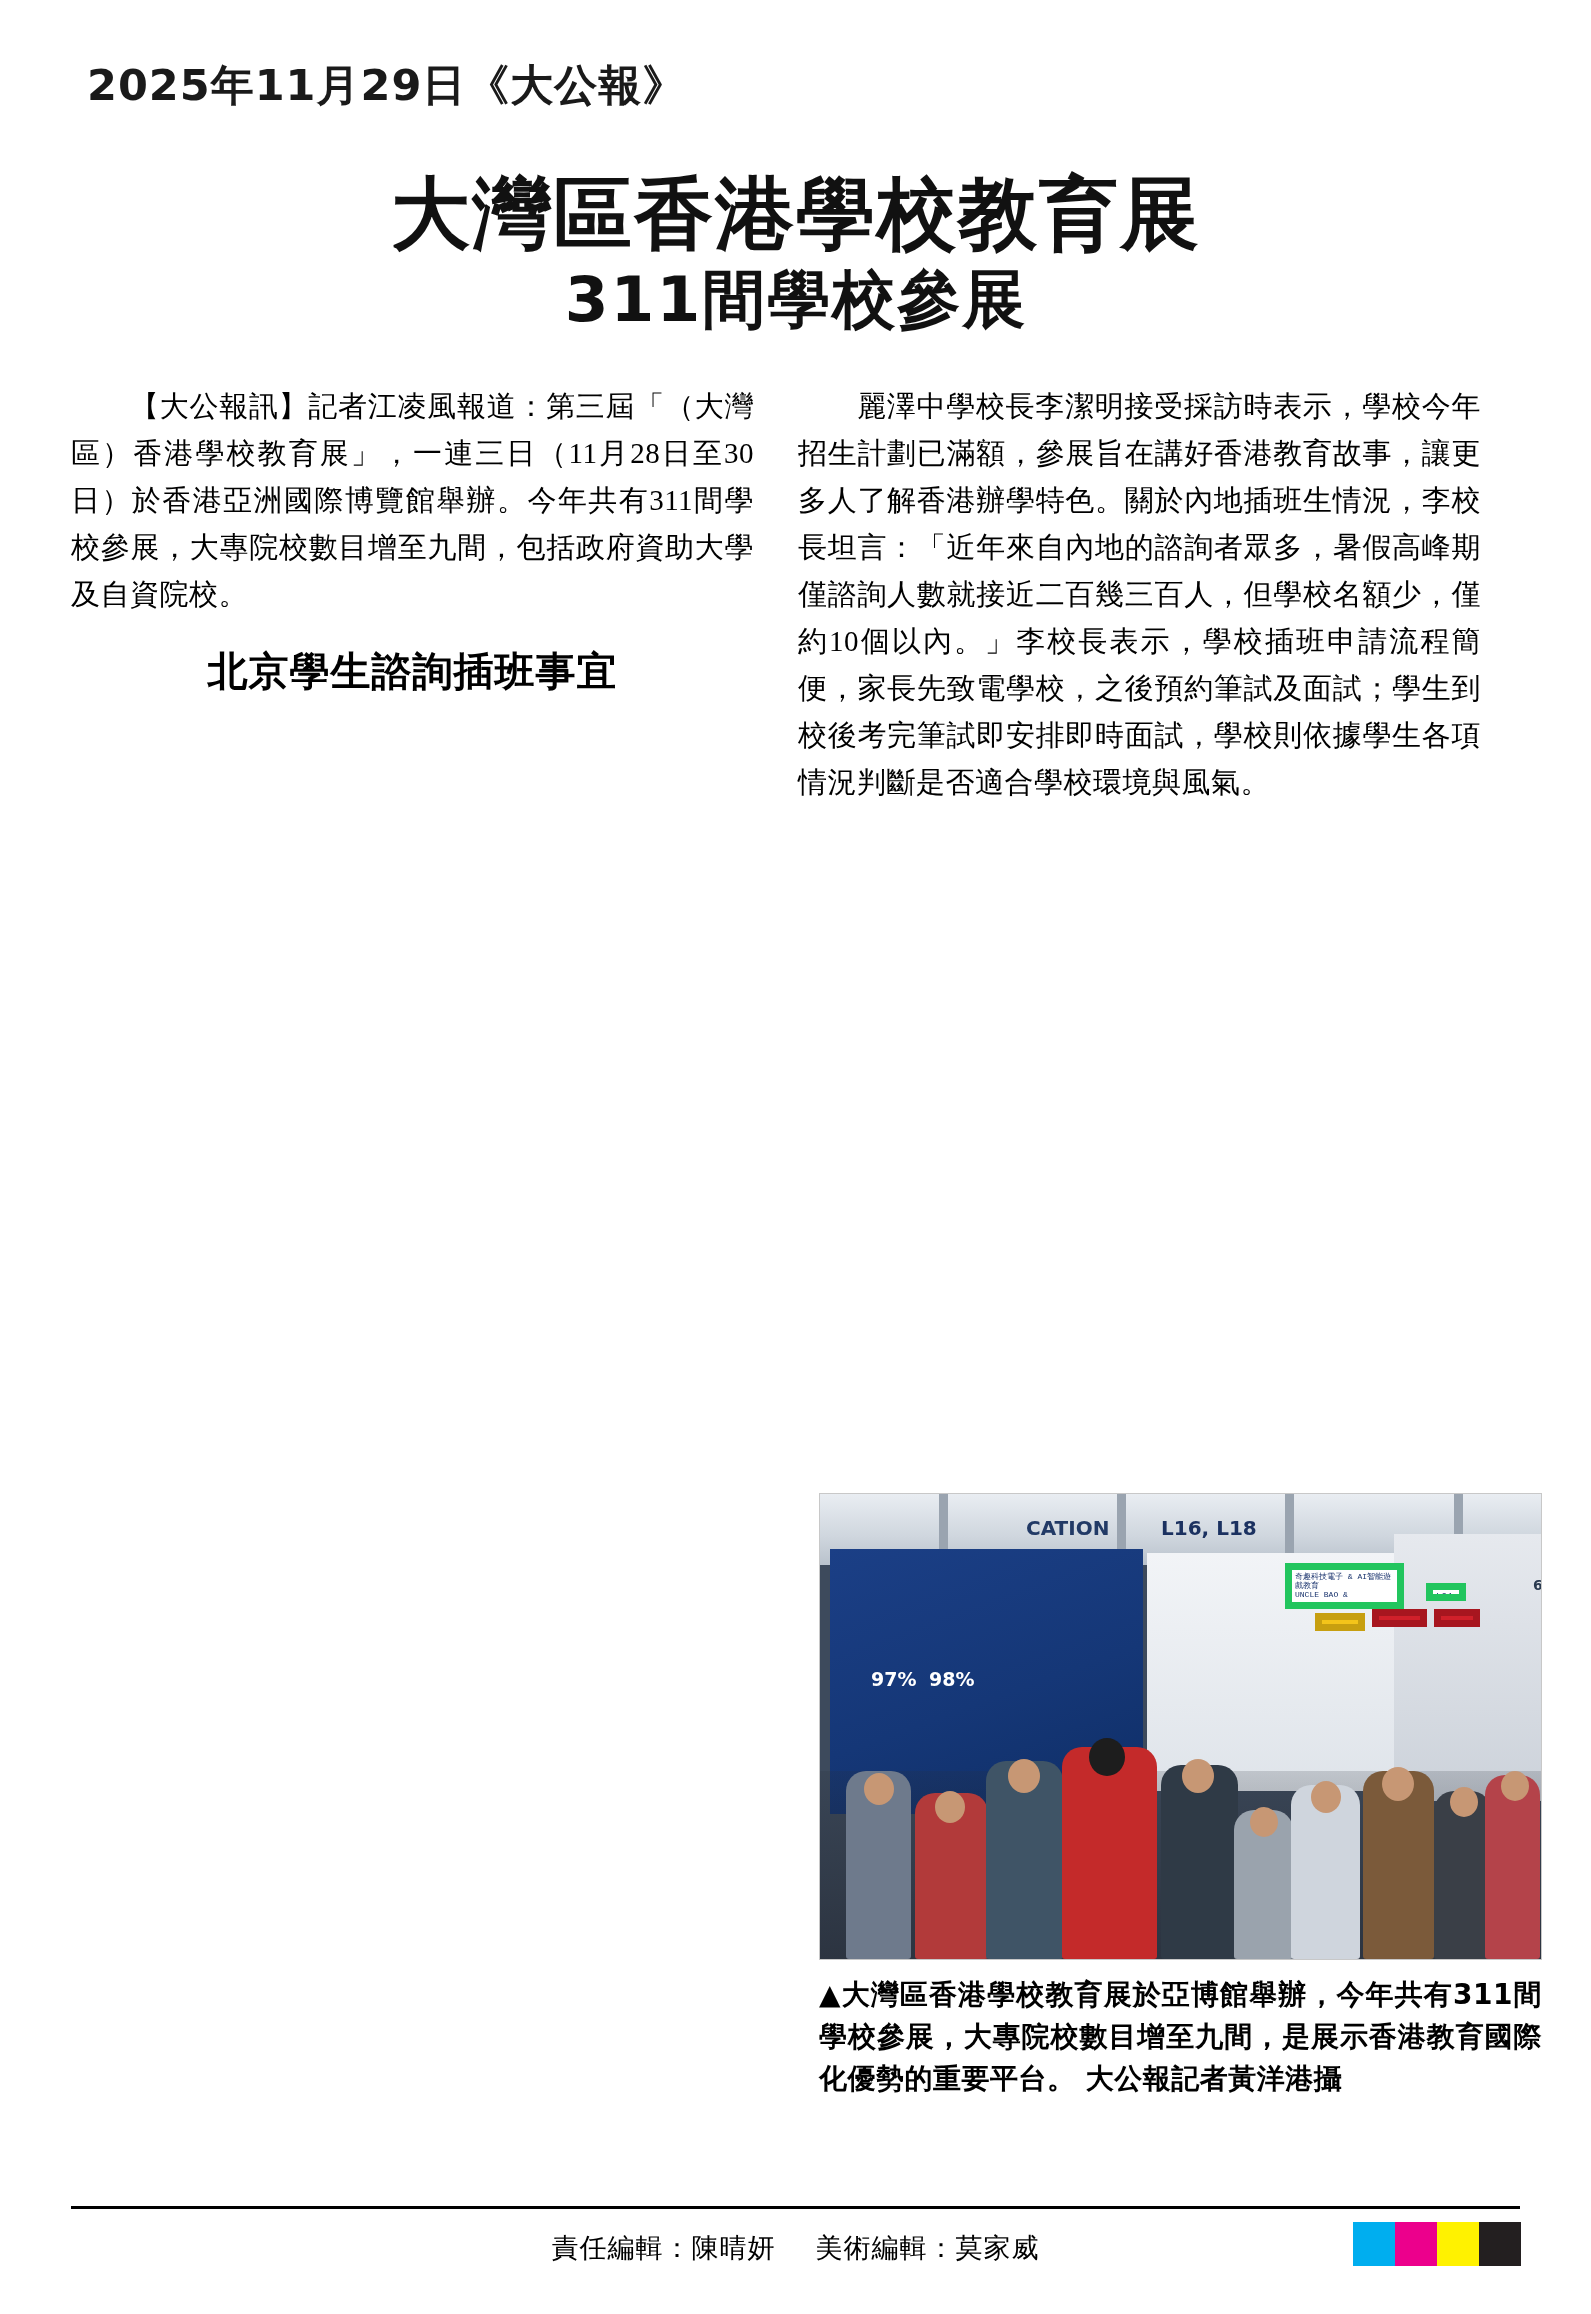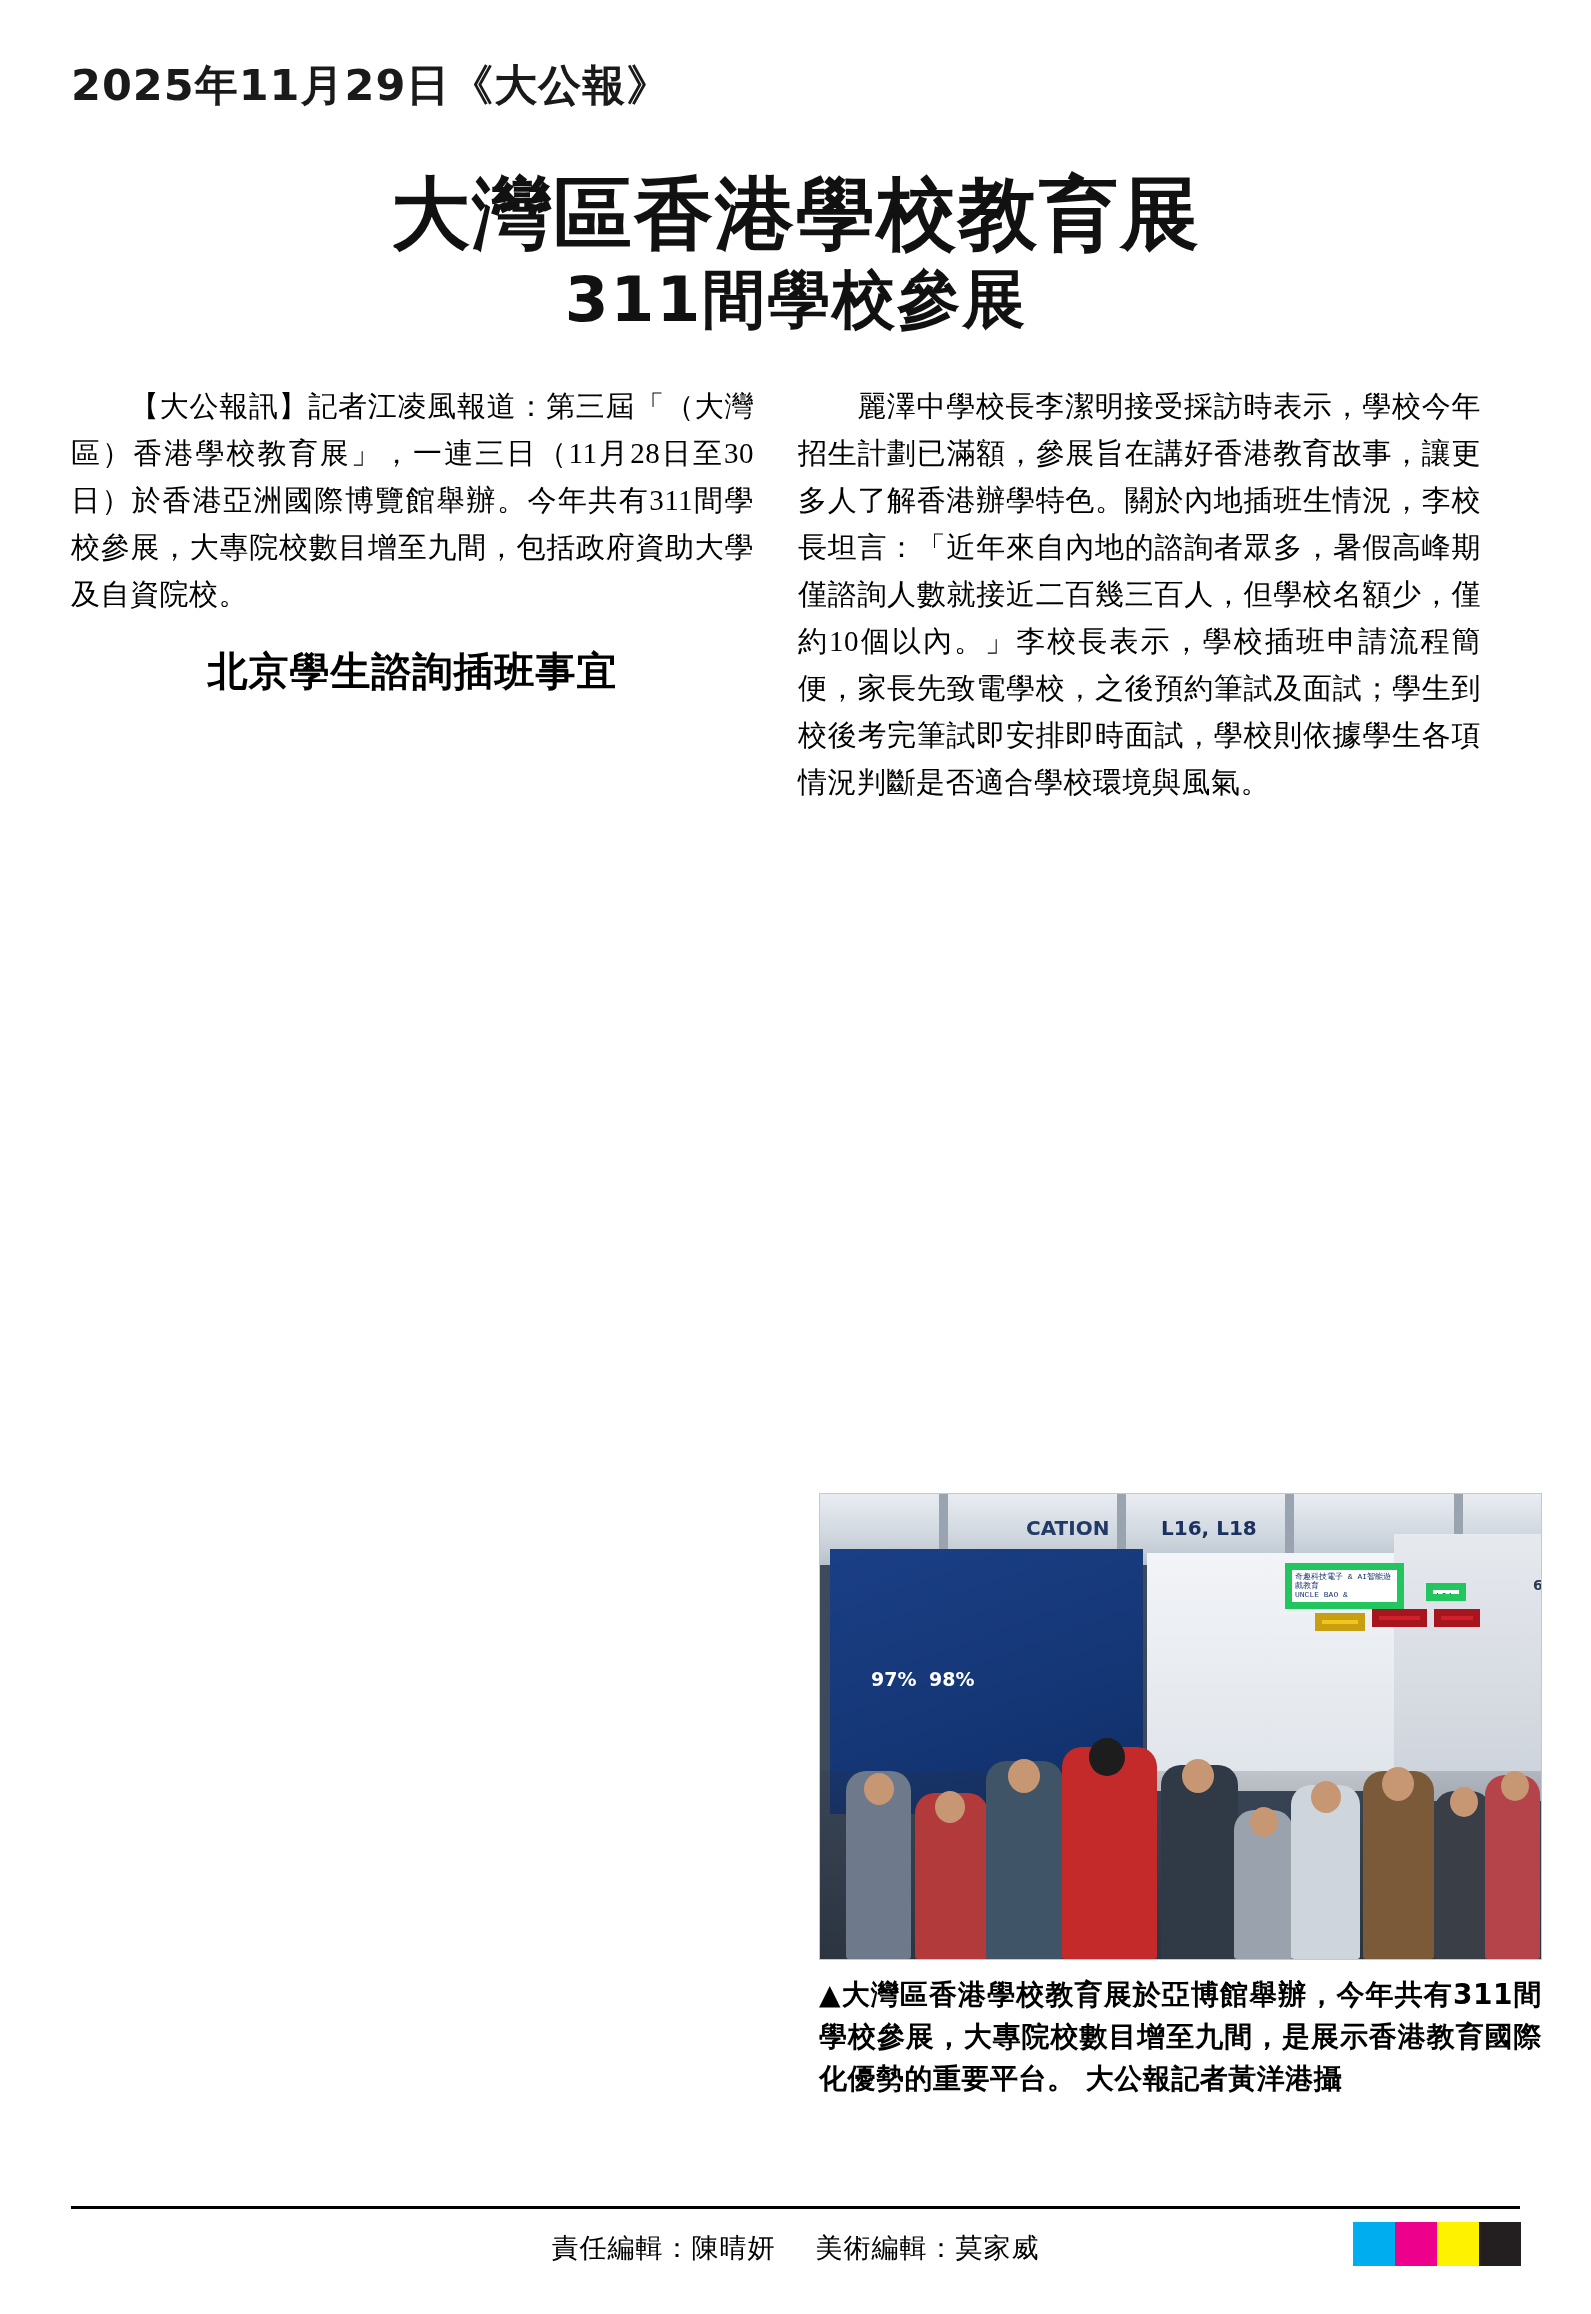--- a/index.html
+++ b/index.html
@@ -25,20 +25,21 @@
   }
 
   
   .masthead {
     padding-top: 57px;
     font-family: "DejaVu Sans", "Liberation Sans", sans-serif;
     font-weight: bold;
     font-size: 43px;
     letter-spacing: 1px;
     color: #1a1a1a;
+    margin-left: 16px;
   }
 
   
   .headline {
     margin-top: 51px;
     text-align: center;
     font-family: "DejaVu Sans", "Liberation Sans", sans-serif;
     font-weight: bold;
     color: #111111;
     line-height: 1.22;

